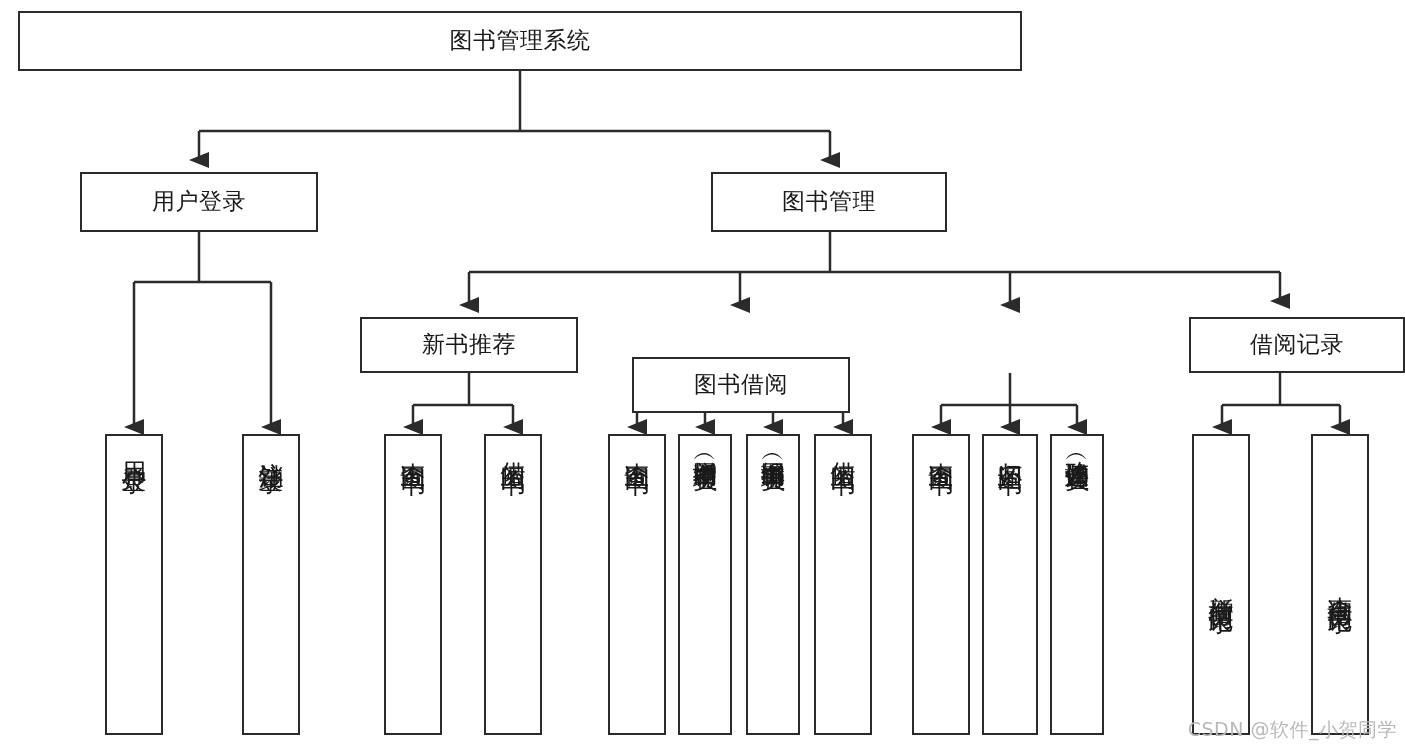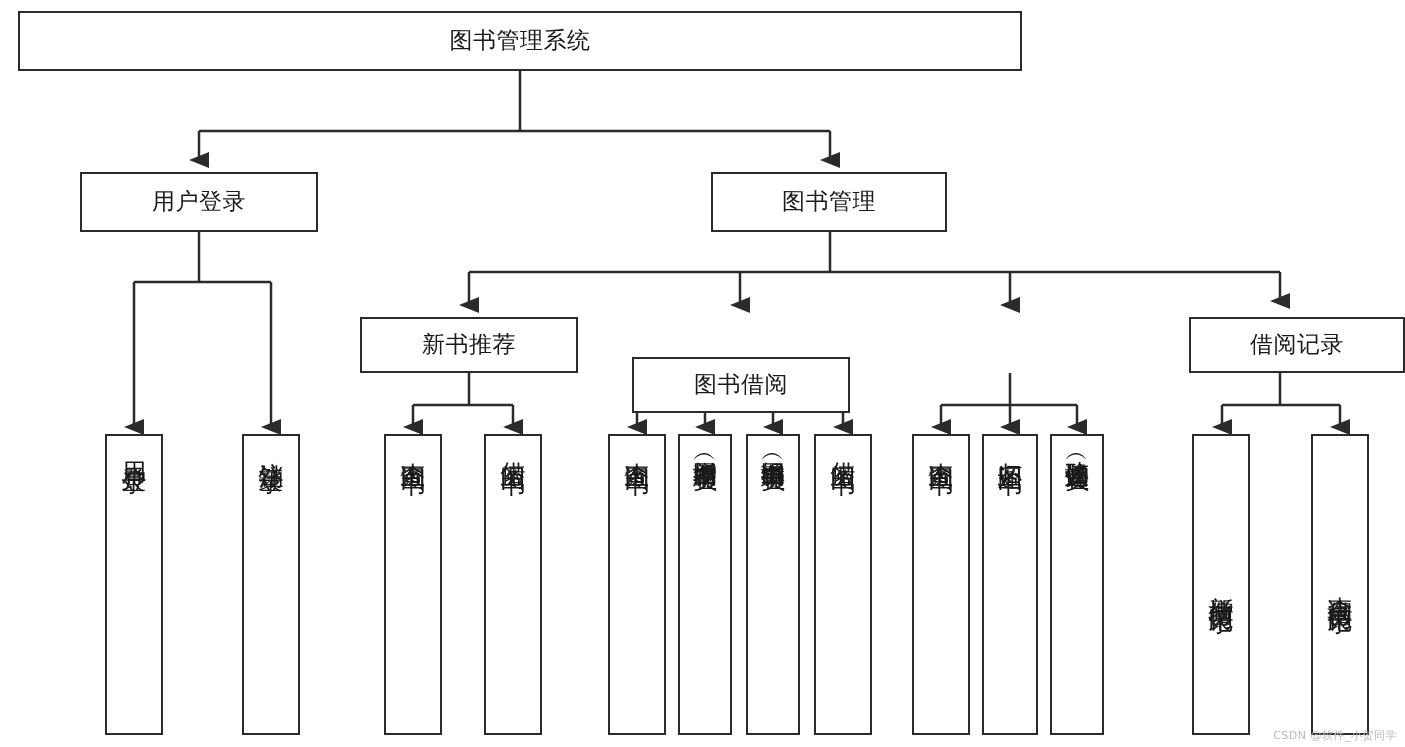--- a/index.html
+++ b/index.html
@@ -62,21 +62,21 @@
     font-size: 24px;
   }
   .node.vert.mid {
     align-items: center;
     padding-top: 0;
   }
   .watermark {
     position: absolute;
     right: 8px;
     bottom: 4px;
-    font-size: 11px;
+    font-size: 19px;
     color: #b9b9b9;
     letter-spacing: 0.5px;
     white-space: nowrap;
   }
 </style>
 </head>
 <body>
 
 <div id="canvas">
 

